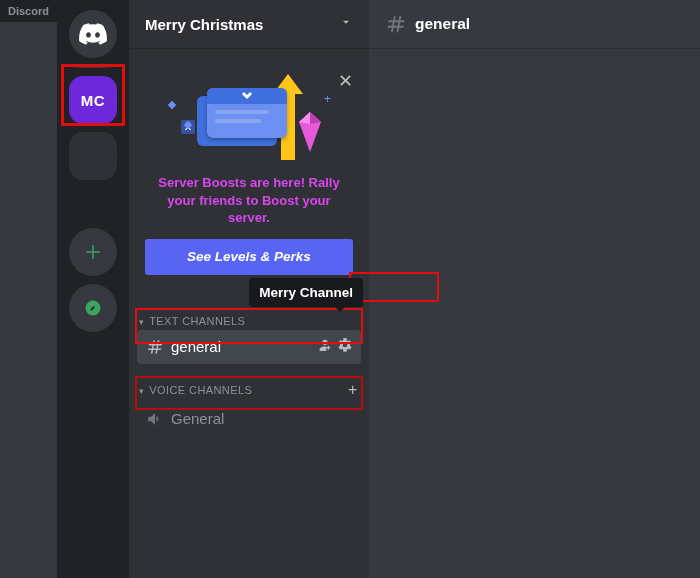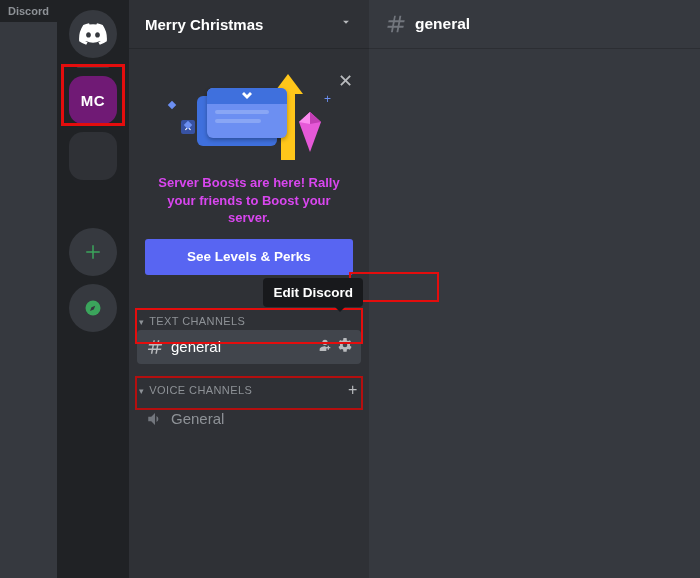--- a/index.html
+++ b/index.html
@@ -2,21 +2,21 @@
 <html><head>
 <meta charset="utf-8">
 <style>
 * { margin: 0; padding: 0; box-sizing: border-box; }
 body { width: 700px; height: 578px; font-family: -apple-system, BlinkMacSystemFont, "Segoe UI", Helvetica, Arial, sans-serif; background: #36393f; color: #dcddde; overflow: hidden; }
 .app { display: flex; width: 100%; height: 100%; }
 .titlebar { height: 22px; background: #202225; padding: 3px 8px; font-size: 11px; font-weight: 600; color: #8e9297; display: flex; align-items: center; }
 .main { display: flex; flex: 1; min-height: 0; }
 .server-rail { width: 72px; background: #202225; display: flex; flex-direction: column; align-items: center; padding-top: 10px; gap: 8px; }
 .home-btn { width: 48px; height: 48px; border-radius: 50%; background: #36393f; display: flex; align-items: center; justify-content: center; cursor: pointer; }
-.server-btn { width: 48px; height: 48px; border-radius: 14px; background: #701a75; display: flex; align-items: center; justify-content: center; color: #fff; font-weight: 600; font-size: 15px; letter-spacing: 0.5px; cursor: pointer; position: relative; }
+.server-btn { width: 48px; height: 48px; border-radius: 14px; background: #6d28d9; display: flex; align-items: center; justify-content: center; color: #fff; font-weight: 600; font-size: 15px; letter-spacing: 0.5px; cursor: pointer; position: relative; }
 .highlight-red { position: absolute; border: 3px solid #e40d0d; pointer-events: none; }
 .server-highlight { top: -12px; left: -8px; width: 64px; height: 62px; }
 .rail-sep { width: 32px; height: 2px; background: #36393f; border-radius: 1px; }
 .folder-slot { width: 48px; height: 48px; border-radius: 14px; background: #2f3136; }
 .circle-btn { width: 48px; height: 48px; border-radius: 50%; background: #36393f; display: flex; align-items: center; justify-content: center; cursor: pointer; }
 .channel-panel { width: 240px; background: #2f3136; display: flex; flex-direction: column; position: relative; }
 .server-header { height: 48px; padding: 16px 16px; display: flex; align-items: center; justify-content: space-between; box-shadow: 0 1px 0 rgba(4,4,5,.2); cursor: pointer; }
 .server-name { font-size: 15px; font-weight: 700; color: #fff; }
 .chev-down { color: #b9bbbe; }
 .boost-card { margin: 16px 8px 8px 8px; border-radius: 4px; position: relative; padding: 4px 10px 16px 10px; display: flex; flex-direction: column; align-items: center; }
@@ -25,21 +25,21 @@
 .arrow-up { position: absolute; left: 114px; top: 0; }
 .stack { position: absolute; left: 38px; top: 22px; }
 .card-blue { width: 80px; height: 50px; background: #3f70dd; border-radius: 6px; position: absolute; }
 .card-light { width: 80px; height: 50px; background: #6c8ff2; border-radius: 6px; position: absolute; top: -8px; left: 10px; box-shadow: 0 2px 4px rgba(0,0,0,.3); }
 .card-header { height: 16px; background: #3f70dd; border-top-left-radius: 6px; border-top-right-radius: 6px; display: flex; justify-content: center; align-items: center; }
 .card-line { height: 4px; background: #89a6f5; border-radius: 2px; }
 .gem { position: absolute; left: 140px; top: 38px; }
 .sparkle { position: absolute; width: 6px; height: 6px; background: #6c8ff2; transform: rotate(45deg); }
 .plus-sm { position: absolute; color: #6c8ff2; font-size: 12px; }
 .boost-text { font-size: 13px; color: #d946ef; text-align: center; line-height: 1.35; font-weight: bold; }
-.boost-btn { margin-top: 12px; width: 208px; height: 36px; background: #5865f2; border: none; border-radius: 3px; color: #fff; font-size: 13.5px; font-weight: 600; cursor: pointer; }
+.boost-btn { margin-top: 12px; width: 208px; height: 36px; background: #5865f2; border: none; border-radius: 3px; color: #fff; font-size: 13.5px; font-weight: 600; cursor: pointer; font-style: italic; }
 .cat-row { display: flex; align-items: center; justify-content: space-between; padding: 16px 8px 2px 10px; font-size: 11px; font-weight: 400; letter-spacing: .4px; color: #8e9297; text-transform: uppercase; }
 .chev-sm { font-size: 9px; margin-right: 2px; }
 .add-plus { font-size: 16px; color: #b9bbbe; cursor: pointer; width: 16px; text-align: center; }
 .channel-item { display: flex; align-items: center; height: 34px; margin: 1px 8px; padding: 0 8px; border-radius: 4px; cursor: pointer; font-size: 15px; color: #8e9297; position: relative; }
 .channel-item.active { background: rgba(79,84,92,.6); color: #fff; }
 .chn-icon { width: 20px; display: flex; align-items: center; justify-content: center; margin-right: 6px; color: #72767d; }
 .channel-item.active .chn-icon { color: #b9bbbe; }
 .chn-actions { margin-left: auto; display: flex; gap: 4px; color: #b9bbbe; }
 .chn-actions > * { cursor: pointer; }
 .tooltip { position: absolute; right: 6px; top: 278px; background: #18191c; color: #fff; font-size: 13.5px; font-weight: 600; padding: 7px 10px; border-radius: 4px; z-index: 20; }
@@ -120,21 +120,21 @@
               <polygon fill="#fb8cef" points="11,0 0,10 11,12"></polygon>
             </svg>
           <span class="sparkle" style="left:10px;top:28px"></span>
           <span class="plus-sm" style="left:165px;top:18px">+</span>
           <span class="sparkle" style="left:26px;top:48px"></span>
         </div>
         <div class="boost-text">Server Boosts are here! Rally your friends to Boost your server.</div>
         <button class="boost-btn">See Levels &amp; Perks</button>
       </div>
 
-      <div class="tooltip">Edit Discord</div>
+      <div class="tooltip">Merry Channel</div>
       <div class="highlight-red" style="top:272px;left:220px;width:90px;height:30px;border-width:2.5px"></div>
 
       <div class="cat-row">
         <span><span class="chev-sm">▾</span> <span>TEXT CHANNELS</span></span>
       </div>
 
       <div class="channel-item active">
         <span class="chn-icon">
           <svg width="18" height="18" viewBox="0 0 24 24">
               <path fill="currentColor" d="M10 3 9 8H4l-.5 2H8.6l-.8 4H3l-.5 2H7.4L6.5 21h2l.9-5h4l-.9 5h2l.9-5H20l.5-2h-4.7l.8-4H21l.5-2h-4.6l.9-5h-2l-.9 5h-4l.9-5Zm.6 7h4l-.8 4h-4Z"></path>

